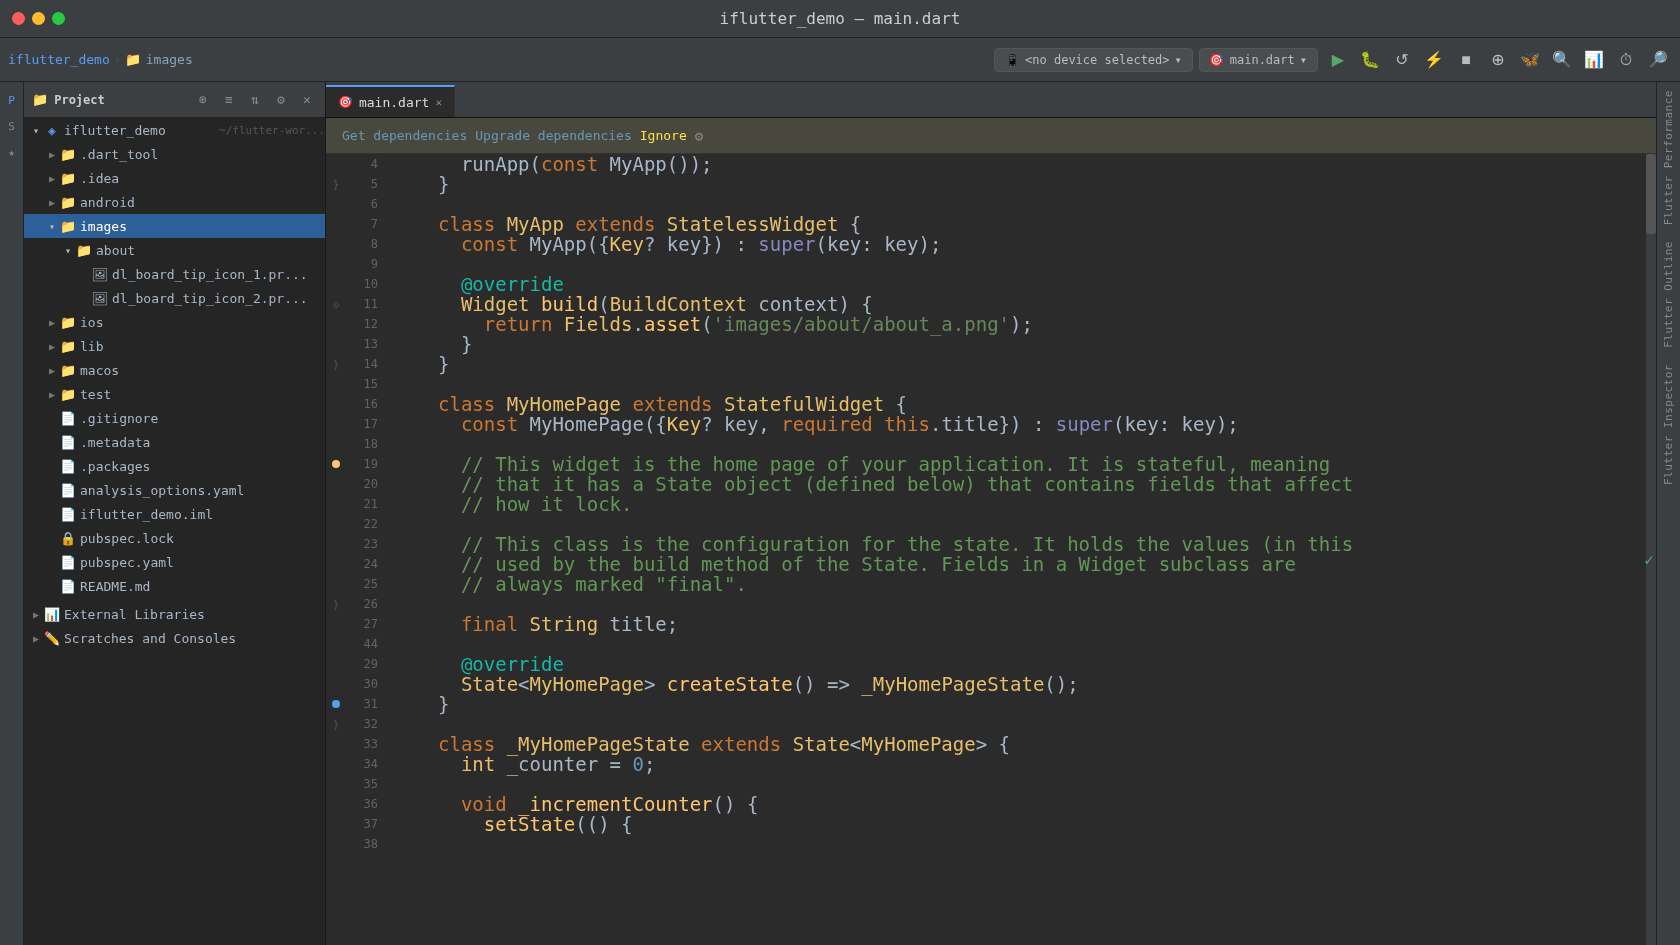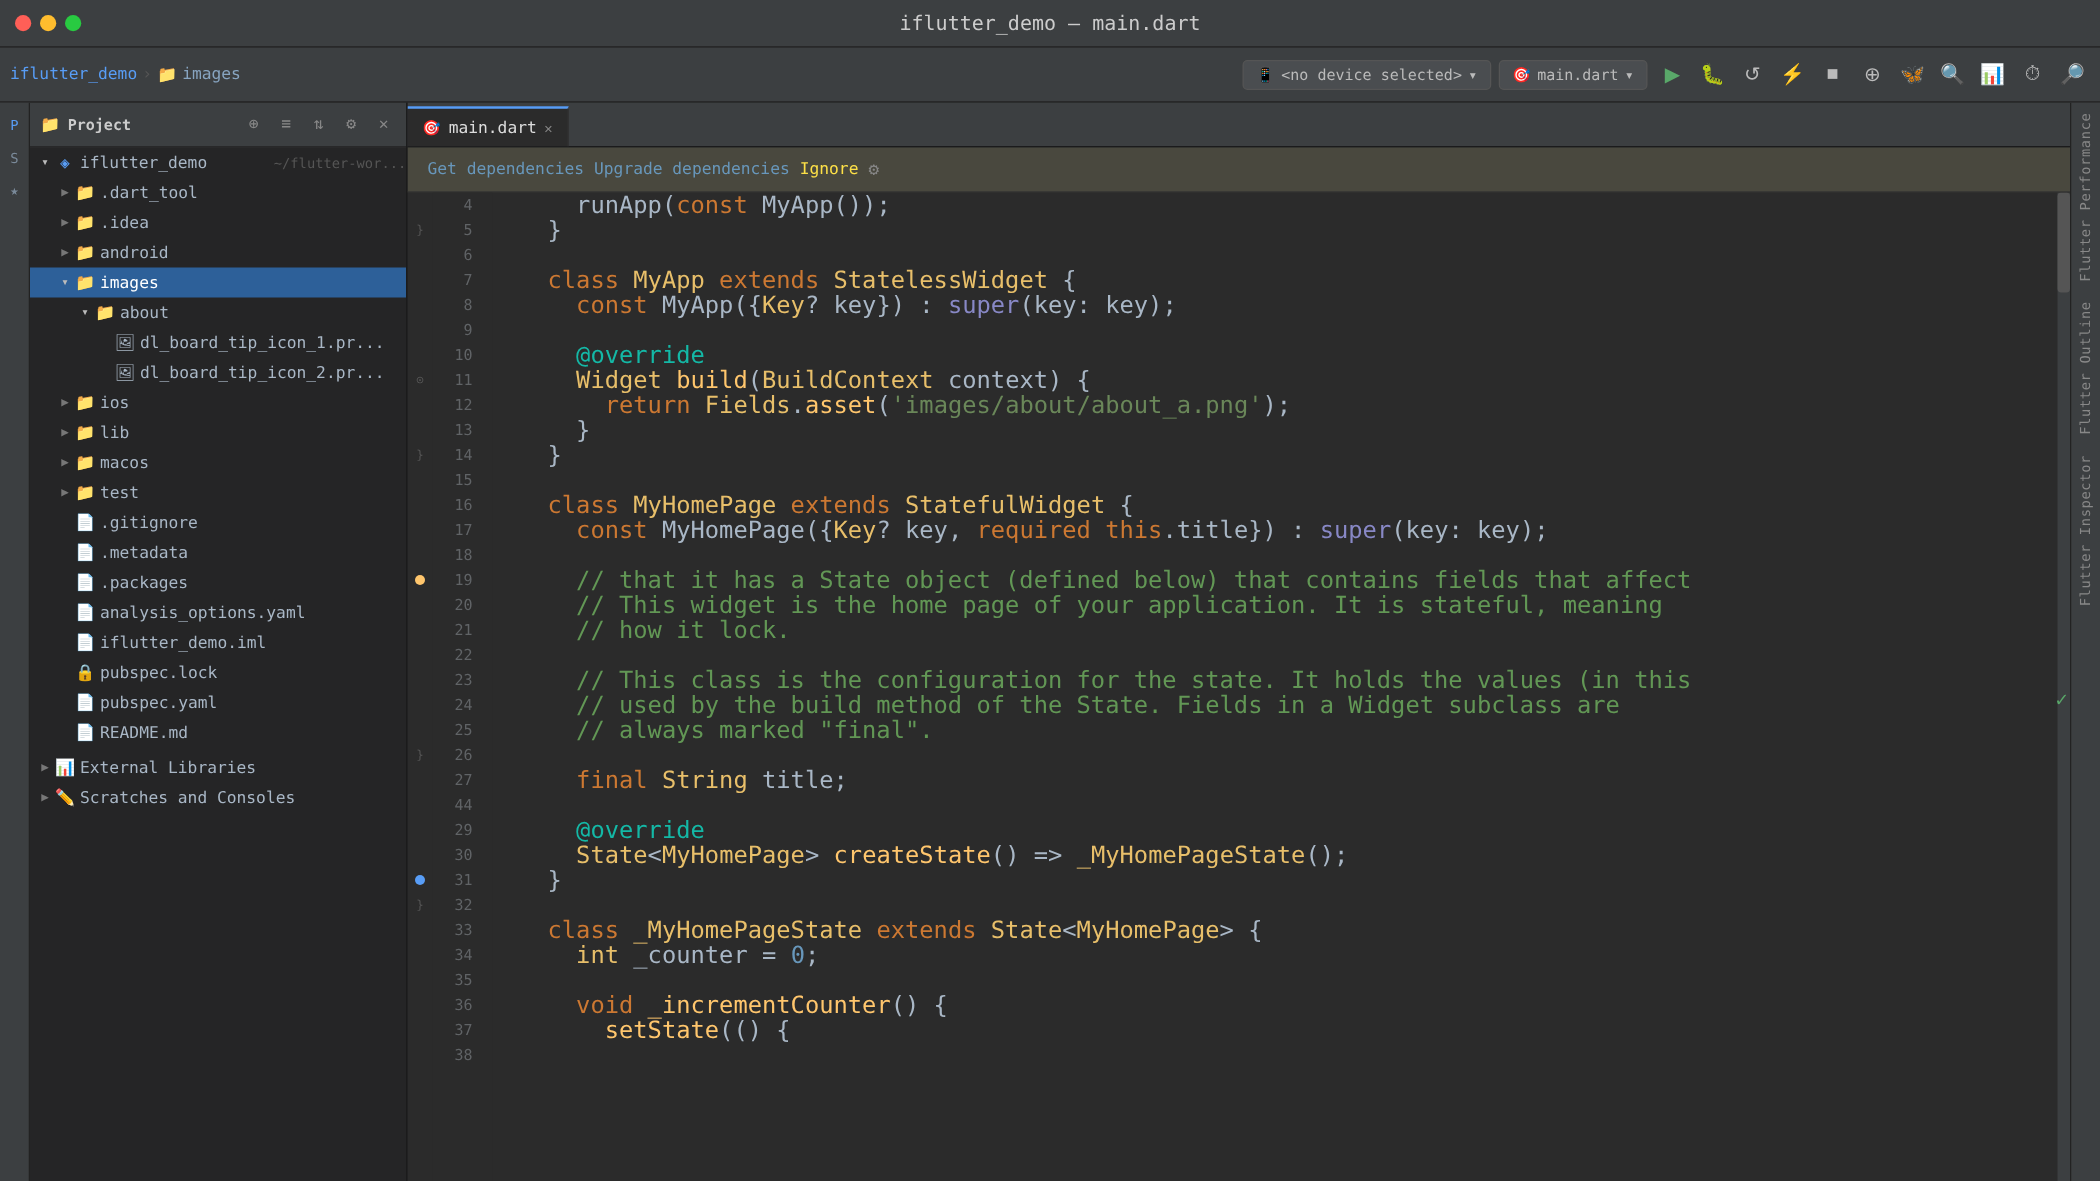--- a/index.html
+++ b/index.html
@@ -757,22 +757,22 @@
         <div class="code-line"></div>
         <div class="code-line"><span class="ann">  @override</span></div>
         <div class="code-line"><span class="var">  </span><span class="type">Widget </span><span class="fn">build</span><span class="var">(</span><span class="type">BuildContext</span><span class="var"> context) {</span></div>
         <div class="code-line"><span class="var">    </span><span class="kw">return </span><span class="cls">Fields</span><span class="var">.</span><span class="fn">asset</span><span class="var">(</span><span class="str">'images/about/about_a.png'</span><span class="var">);</span></div>
         <div class="code-line"><span class="var">  }</span></div>
         <div class="code-line"><span class="var">}</span></div>
         <div class="code-line"></div>
         <div class="code-line"><span class="kw">class </span><span class="cls">MyHomePage </span><span class="kw">extends </span><span class="type">StatefulWidget</span><span class="var"> {</span></div>
         <div class="code-line"><span class="var">  </span><span class="kw">const</span><span class="var"> MyHomePage({</span><span class="type">Key</span><span class="var">? key, </span><span class="kw">required </span><span class="kw">this</span><span class="var">.title}) : </span><span class="builtin">super</span><span class="var">(key: key);</span></div>
         <div class="code-line"></div>
+        <div class="code-line" style="position:relative"><span class="cmt">  // This widget is the home page of your application. It is stateful, meaning</span></div>
         <div class="code-line"><span class="cmt">  // that it has a State object (defined below) that contains fields that affect</span></div>
-        <div class="code-line" style="position:relative"><span class="cmt">  // This widget is the home page of your application. It is stateful, meaning</span></div>
         <div class="code-line"><span class="cmt">  // how it lock.</span></div>
         <div class="code-line"></div>
         <div class="code-line"><span class="cmt">  // This class is the configuration for the state. It holds the values (in this</span></div>
         <div class="code-line"><span class="cmt">  // used by the build method of the State. Fields in a Widget subclass are</span></div>
         <div class="code-line"><span class="cmt">  // always marked "final".</span></div>
         <div class="code-line"></div>
         <div class="code-line"><span class="var">  </span><span class="kw">final </span><span class="type">String </span><span class="var">title;</span></div>
         <div class="code-line"></div>
         <div class="code-line"><span class="ann">  @override</span></div>
         <div class="code-line"><span class="var">  </span><span class="type">State</span><span class="var">&lt;</span><span class="cls">MyHomePage</span><span class="var">&gt; </span><span class="fn">createState</span><span class="var">() =&gt; </span><span class="cls">_MyHomePageState</span><span class="var">();</span></div>

